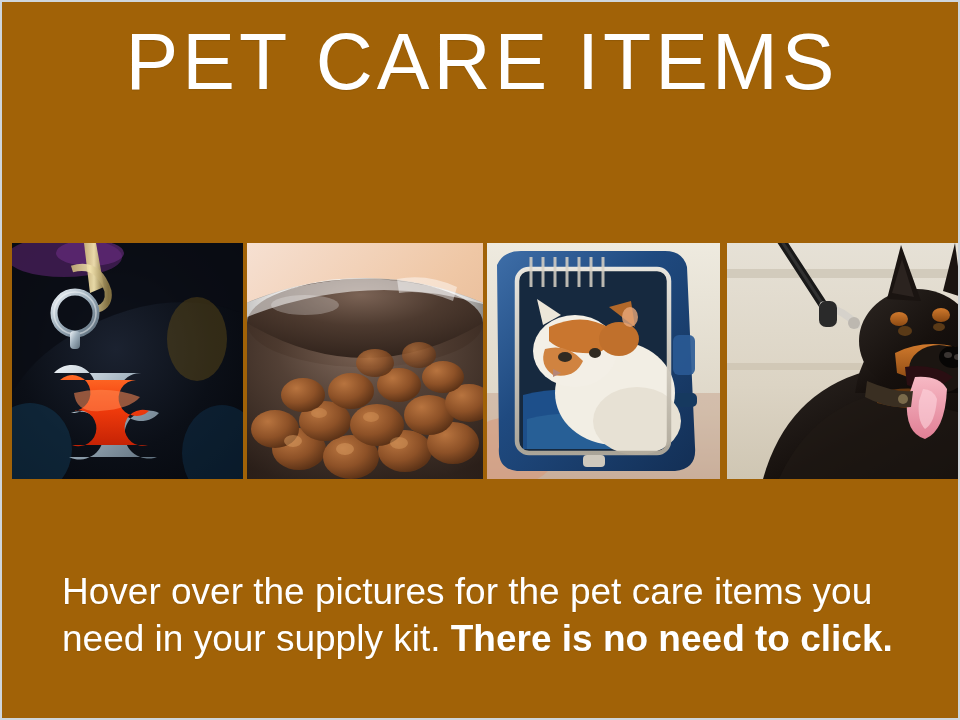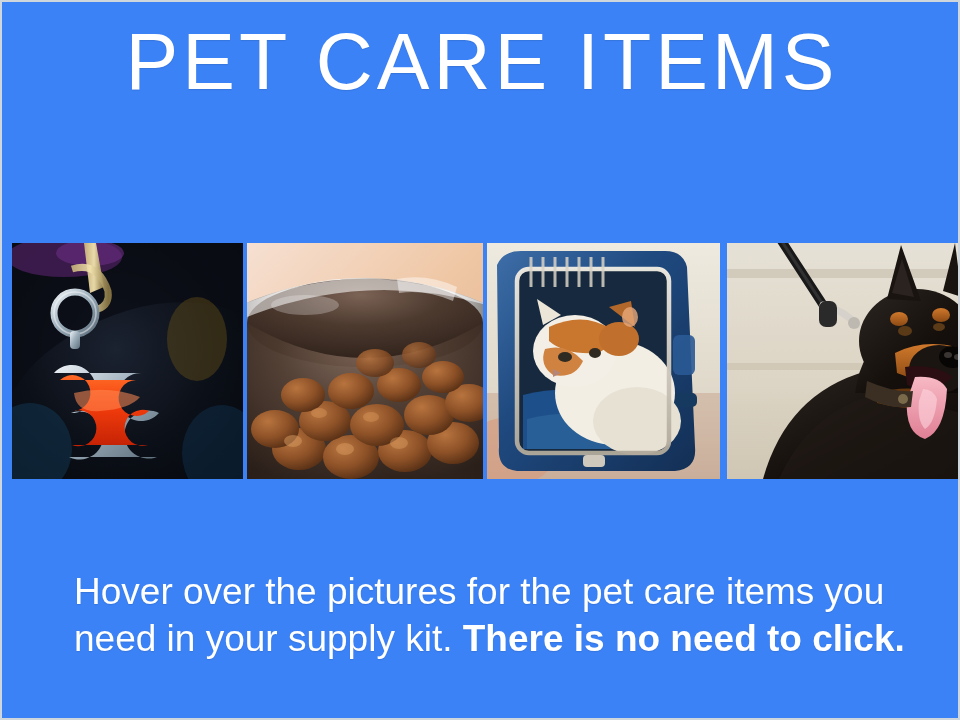--- a/index.html
+++ b/index.html
@@ -11,21 +11,21 @@
     width: 960px;
     height: 720px;
     overflow: hidden;
     font-family: "Liberation Sans", sans-serif;
   }
 
   #slide {
     position: relative;
     width: 960px;
     height: 720px;
-    background: #3b82f6;
+    background: #a16207;
     box-sizing: border-box;
     border: 2px solid #cfd6dc;
     overflow: hidden;
   }
 
   
   #title {
     position: absolute;
     left: 0;
     top: 18px;
@@ -59,21 +59,21 @@
   .photo svg { display: block; width: 100%; height: 100%; }
 
   #photo-0 { left: 10px;  width: 231px; }
   #photo-1 { left: 245px; width: 236px; }
   #photo-2 { left: 485px; width: 233px; }
   #photo-3 { left: 725px; width: 235px; }
 
   
   #caption {
     position: absolute;
-    left: 72px;
+    left: 60px;
     top: 566px;
     width: 850px;
     color: #ffffff;
     font-family: "Liberation Sans", sans-serif;
     font-weight: 400;
     font-size: 37px;
     line-height: 47px;
     text-shadow: 0 1px 1px rgba(0,0,0,0.10);
   }
   #caption .bold { font-weight: 700; }

